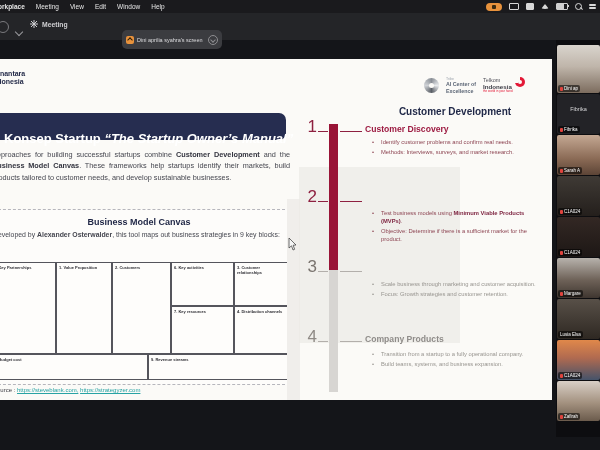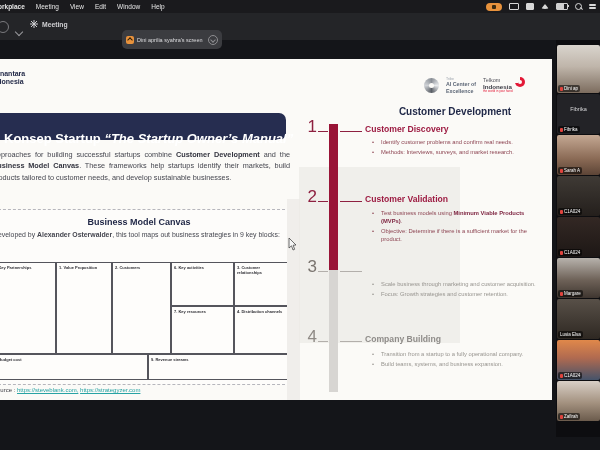--- a/index.html
+++ b/index.html
@@ -248,21 +248,20 @@
         </div>
       <div class="row">
           <span class="dot">•</span>
           <span>Methods: Interviews, surveys, and market research.</span>
         </div>
     </div>
 
     <div class="stnum n12" style="left:299px;top:128px;">2</div>
     <div class="dashL d12" style="left:318px;top:142px;"></div>
     <div class="dashR d12" style="top:142px;"></div>
-    <div class="sttitle t12" style="top:135px;">Customer Validation</div>
     <div class="stbul b12" style="top:150px;">
       <div class="row">
           <span class="dot">•</span>
           <span><span>Test business models using </span><b>Minimum Viable Products (MVPs)</b><span>.</span></span>
         </div>
       <div class="row">
           <span class="dot">•</span>
           <span>Objective: Determine if there is a sufficient market for the product.</span>
         </div>
     </div>
@@ -277,21 +276,21 @@
         </div>
       <div class="row">
           <span class="dot">•</span>
           <span>Focus: Growth strategies and customer retention.</span>
         </div>
     </div>
 
     <div class="stnum n4" style="left:299px;top:268px;">4</div>
     <div class="dashL d34" style="left:318px;top:282px;"></div>
     <div class="dashR d34" style="top:282px;"></div>
-    <div class="sttitle t34" style="top:275px;">Company Building</div>
+    <div class="sttitle t34" style="top:275px;">Company Products</div>
     <div class="stbul b34" style="top:291px;">
       <div class="row">
           <span class="dot">•</span>
           <span>Transition from a startup to a fully operational company.</span>
         </div>
       <div class="row">
           <span class="dot">•</span>
           <span>Build teams, systems, and business expansion.</span>
         </div>
     </div>

